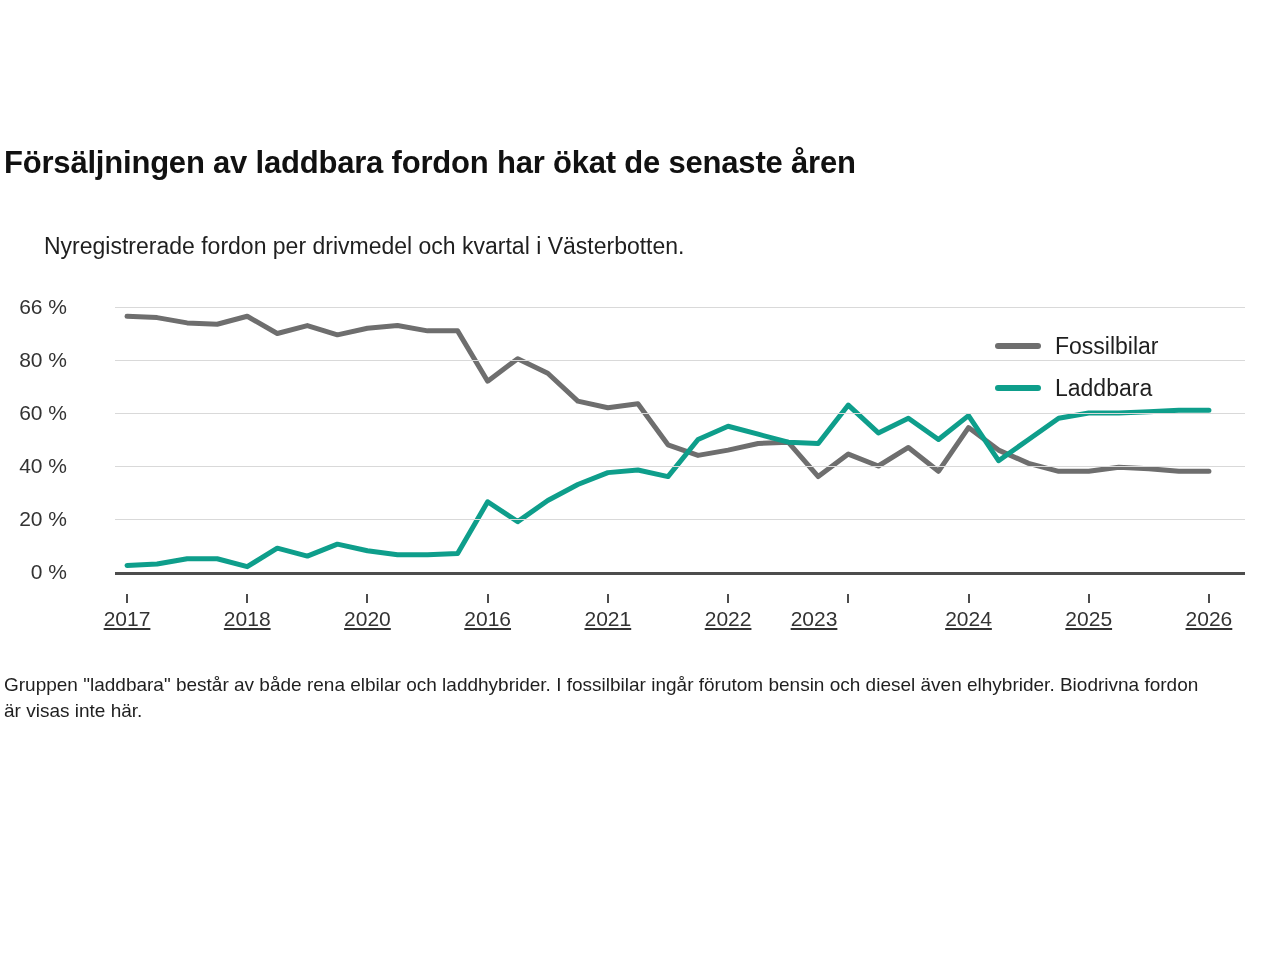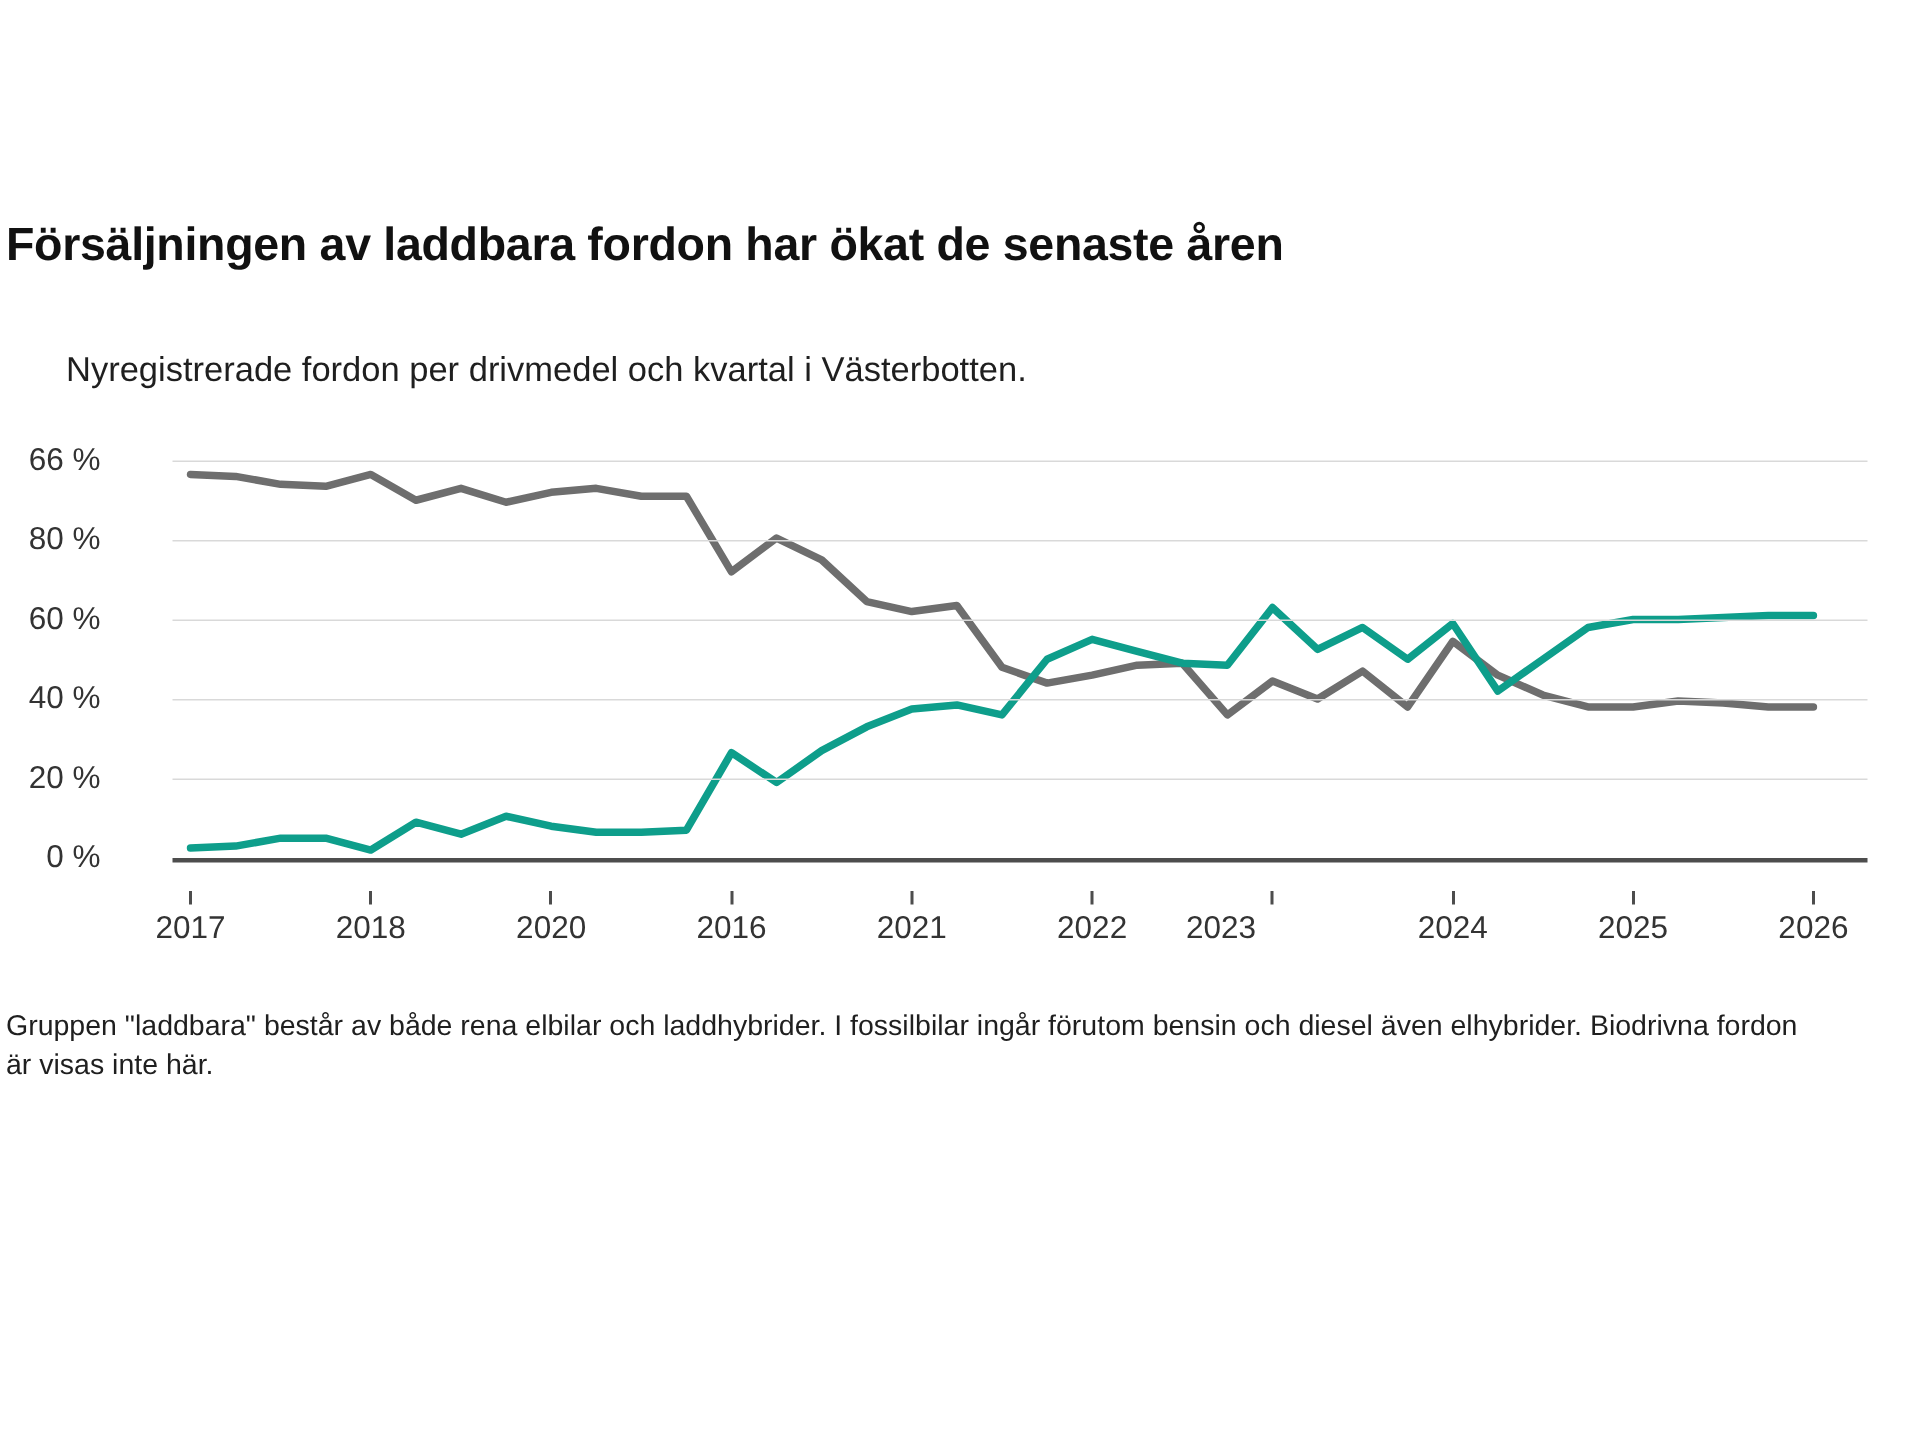--- a/index.html
+++ b/index.html
@@ -77,20 +77,21 @@
     text-align: right;
     transform: translateY(-50%);
   }
   .xtick {
     position: absolute;
     top: 300px;
     font-size: 21px;
     color: #333333;
     white-space: nowrap;
     transform: translateX(-50%);
+    text-decoration: underline;
   }
   .tickmark {
     position: absolute;
     width: 2px;
     height: 9px;
     background: #4d4d4d;
     top: 287px;
   }
   svg.lines {
     position: absolute;
@@ -215,18 +216,28 @@
         <div class="tickmark" style="left: 732.298px;"></div>
         <div class="xtick" style="left: 699px;">2023</div>
         <div class="tickmark" style="left: 852.511px;"></div>
         <div class="xtick" style="left: 853.511px;">2024</div>
         <div class="tickmark" style="left: 972.723px;"></div>
         <div class="xtick" style="left: 973.723px;">2025</div>
         <div class="tickmark" style="left: 1092.94px;"></div>
         <div class="xtick" style="left: 1093.94px;">2026</div>
       </div>
 
+    <div class="legend">
+      <div class="legend-row">
+        <span class="legend-swatch" id="sw0" style="background: rgb(110, 110, 110);"></span>
+        <span class="legend-label">Fossilbilar</span>
+      </div>
+      <div class="legend-row">
+        <span class="legend-swatch" id="sw1" style="background: rgb(14, 158, 139);"></span>
+        <span class="legend-label">Laddbara</span>
+      </div>
+    </div>
   </div>
 
   <div class="footnote">Gruppen "laddbara" består av både rena elbilar och laddhybrider. I fossilbilar ingår förutom bensin och diesel även elhybrider. Biodrivna fordon är visas inte här.</div>
 
 
 </div>
 
 </body></html>

